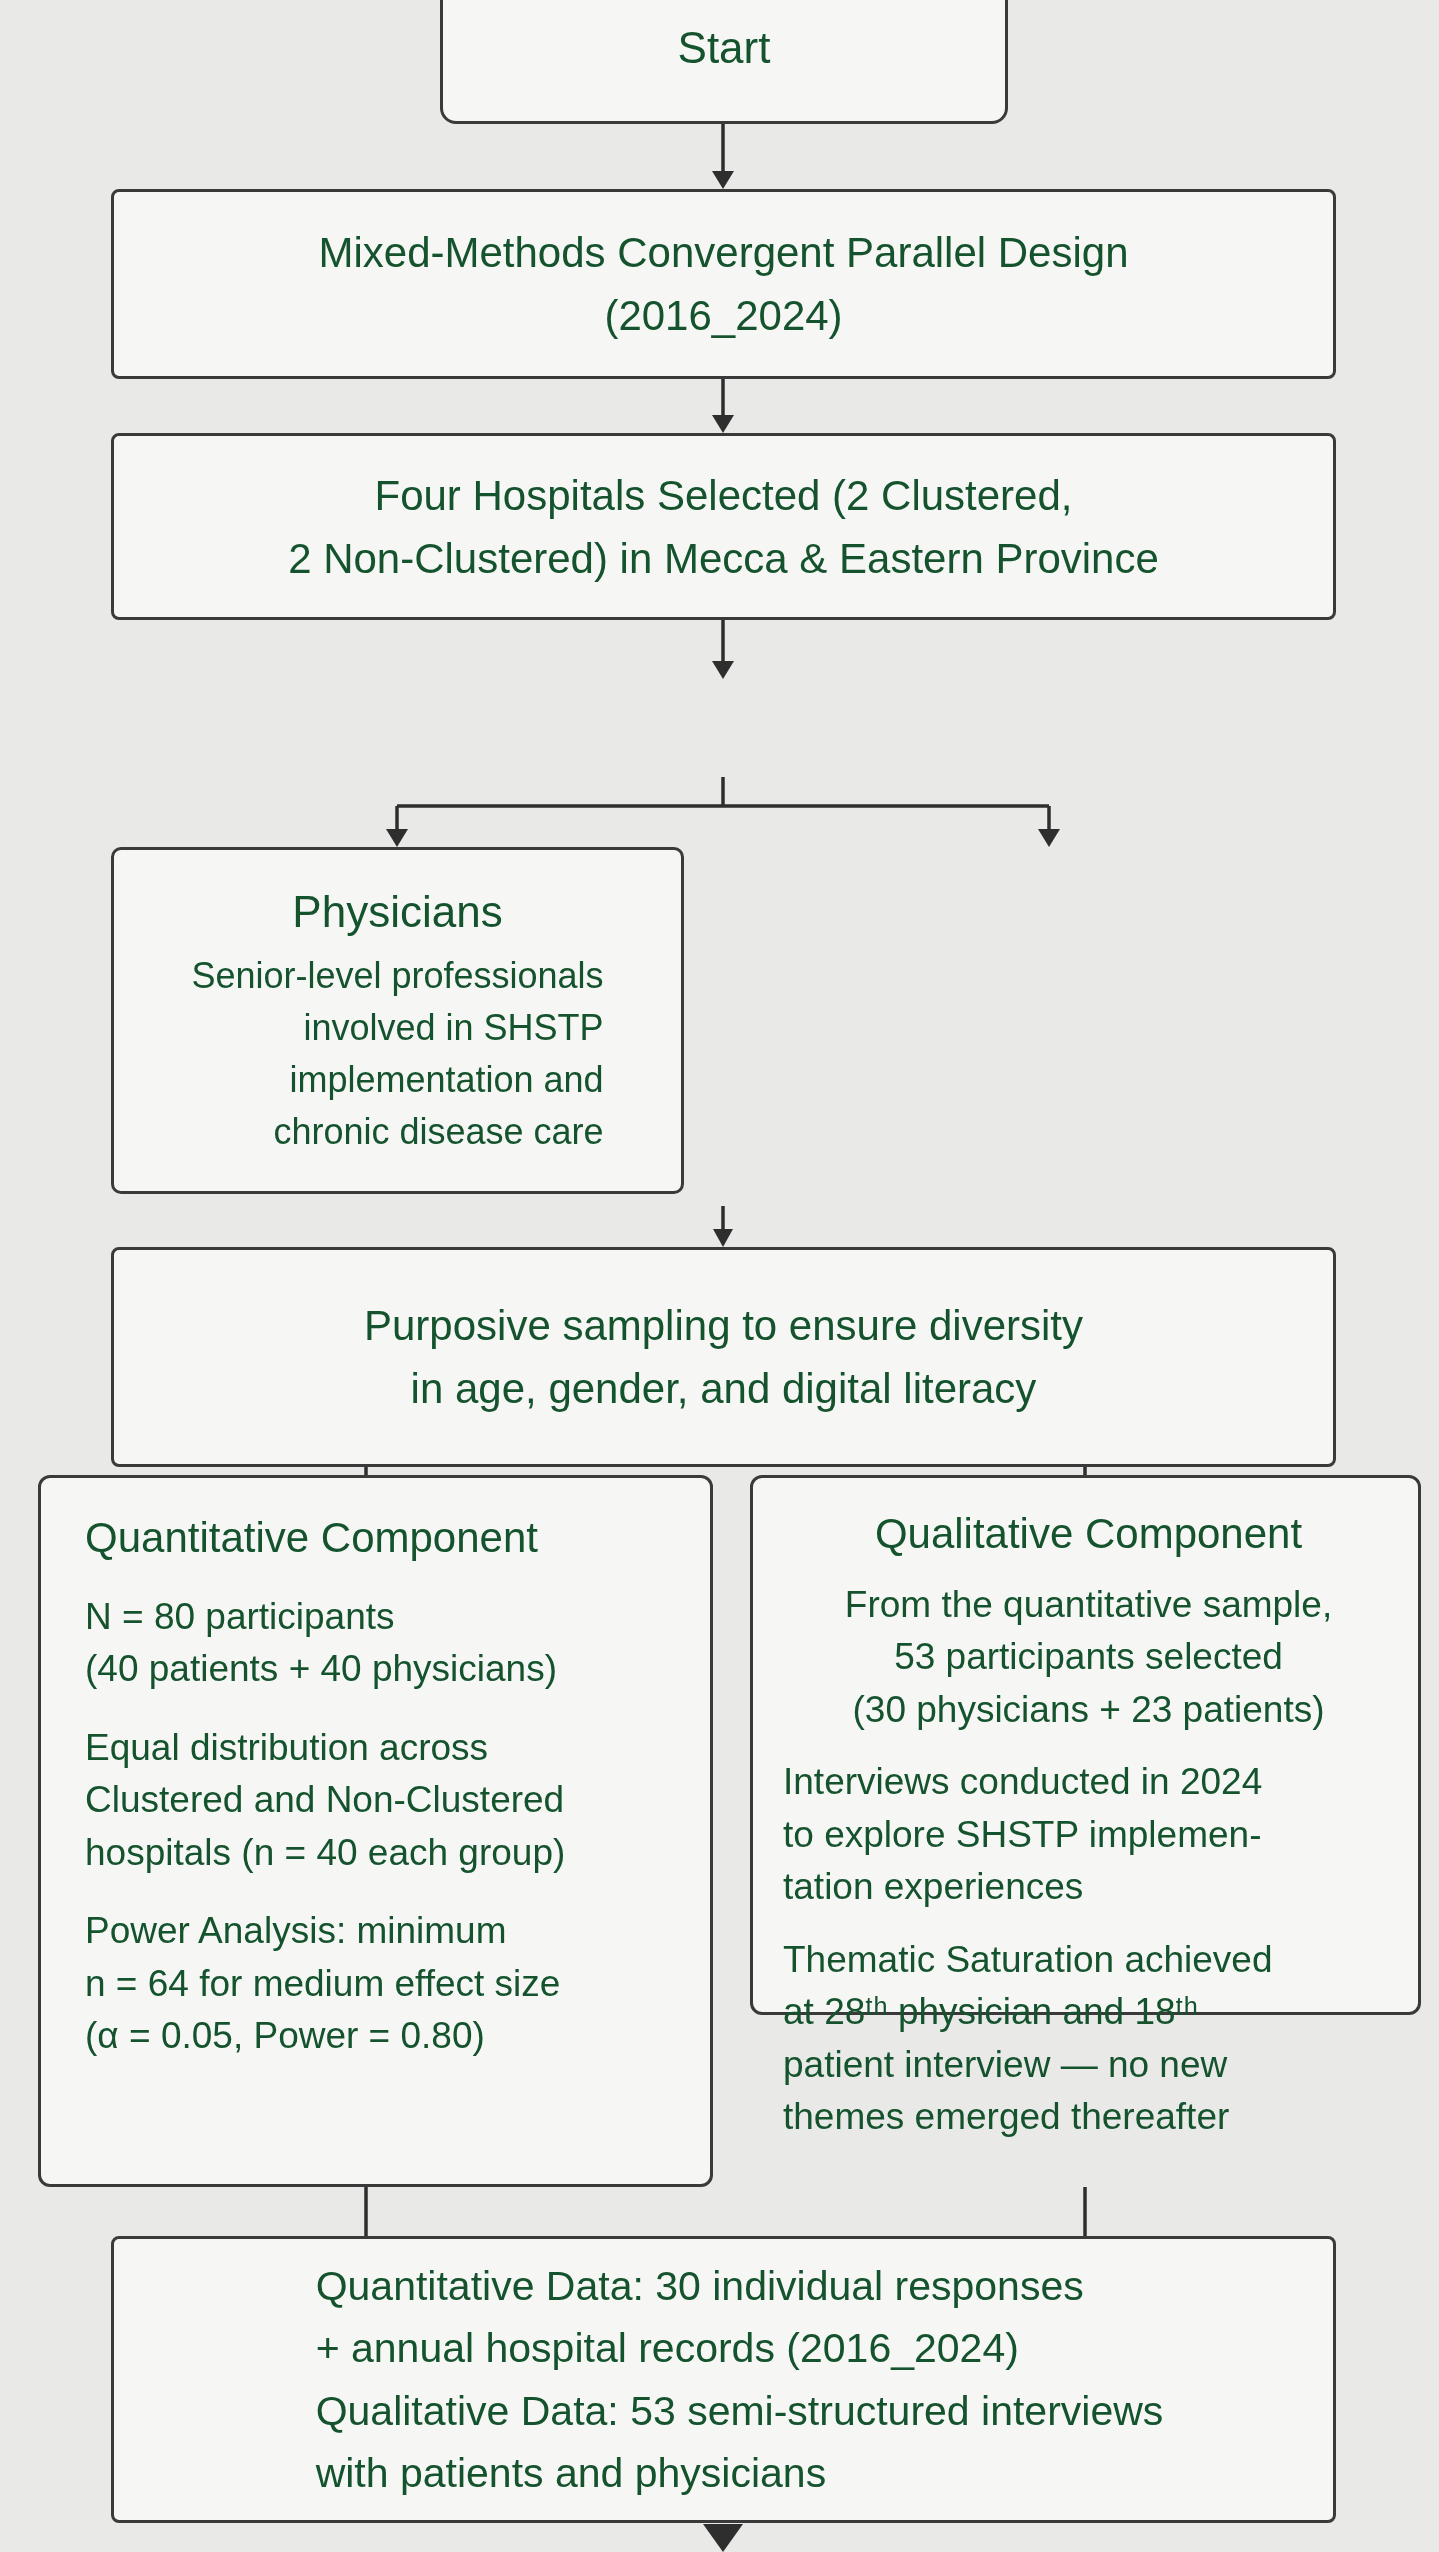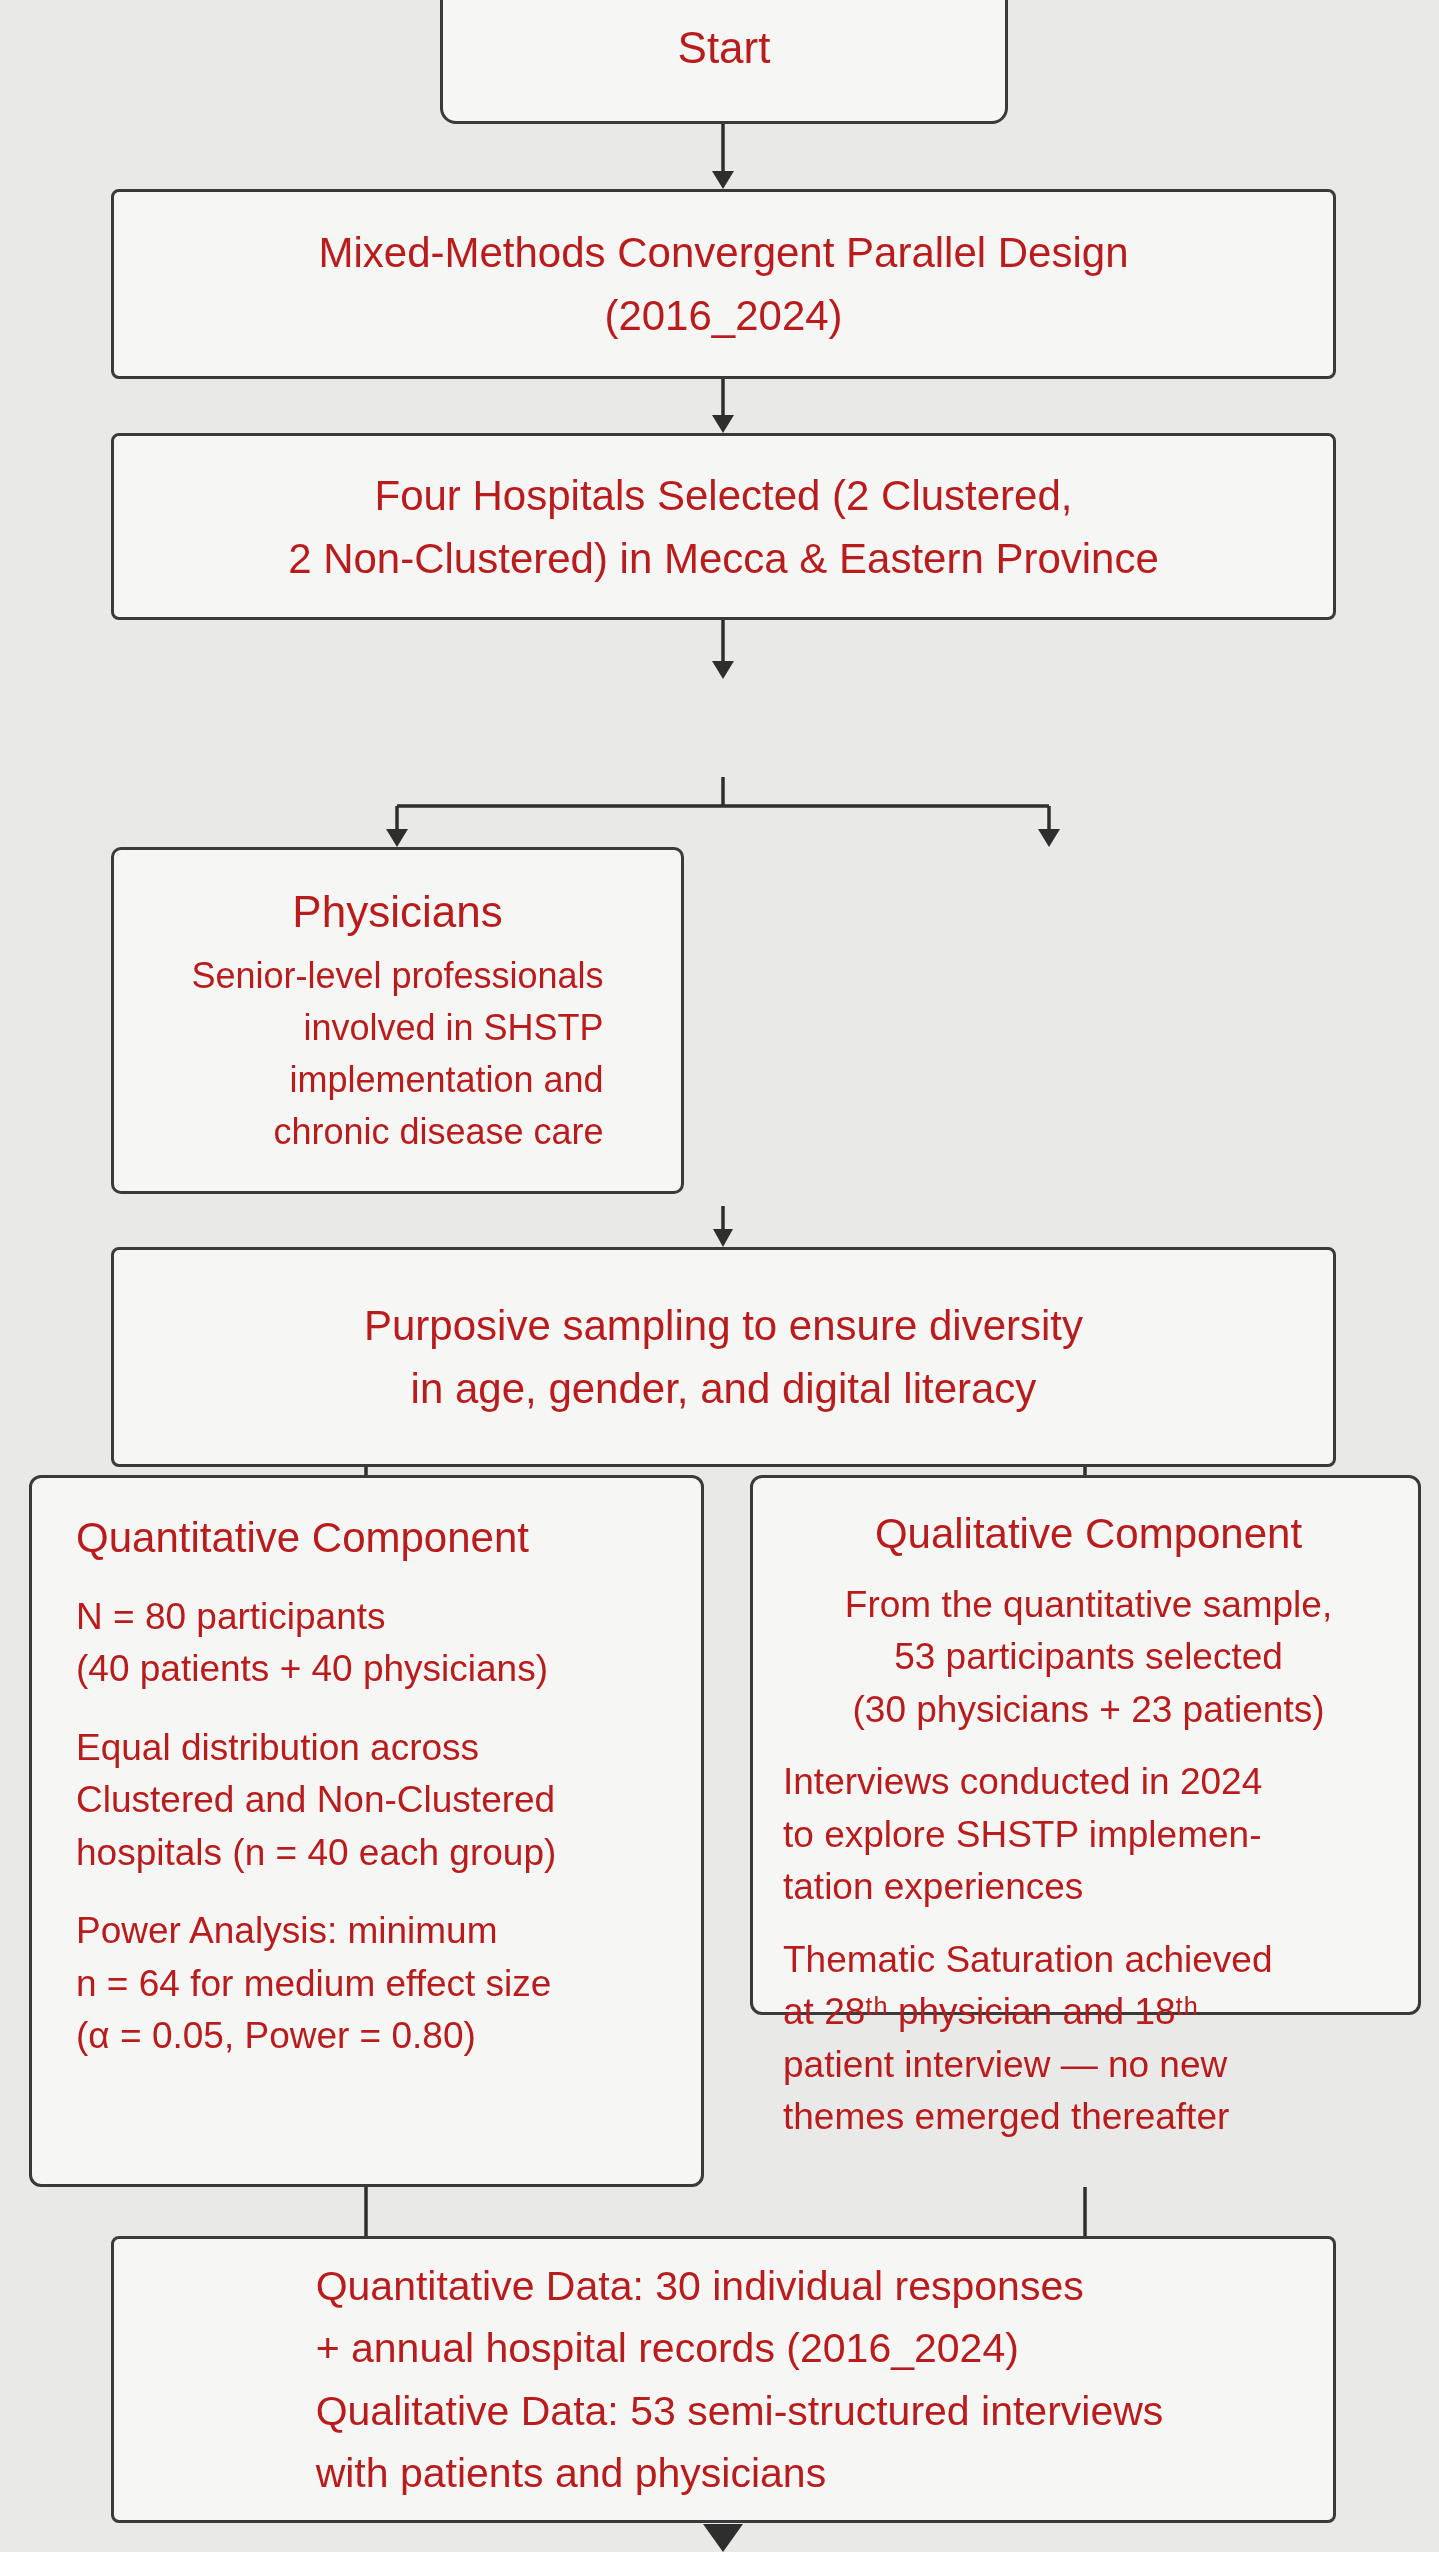--- a/index.html
+++ b/index.html
@@ -5,21 +5,21 @@
   * { margin: 0; padding: 0; box-sizing: border-box; }
   html, body { background: #dcdcda; }
   .canvas {
     position: relative;
     width: 1439px;
     height: 2552px;
     margin: 0 auto;
     background: #e9e9e7;
     overflow: hidden;
     font-family: "Liberation Sans", sans-serif;
-    color: #b91c1c;
+    color: #14532d;
   }
   svg.connectors {
     position: absolute;
     left: 0; top: 0;
     width: 1439px; height: 2552px;
   }
   .box {
     position: absolute;
     background: #f6f6f4;
     border: 3px solid #3a3a3a;
@@ -44,21 +44,21 @@
   .box-pat      { left: 763px; top: 847px;  width: 573px;  height: 347px; padding: 18px 14px; }
   .box-sampling { left: 111px; top: 1247px; width: 1225px; height: 220px; border-radius: 8px; align-items: center; }
 
   .box-quant, .box-qual {
     justify-content: flex-start;
     align-items: stretch;
     text-align: left;
     border-radius: 12px;
     padding: 34px 30px 24px 44px;
   }
-  .box-quant { left: 29px;  top: 1475px; width: 675px; height: 712px; }
+  .box-quant { left: 38px;  top: 1475px; width: 675px; height: 712px; }
   .box-qual  { left: 750px; top: 1475px; width: 671px; height: 540px; padding: 30px 24px 20px 30px; }
   .comp-title { font-size: 42px; line-height: 1.25; margin-bottom: 26px; }
   .box-qual .comp-title { text-align: center; margin-bottom: 18px; }
   .comp-para { font-size: 37px; line-height: 1.42; margin-bottom: 26px; }
   .box-qual .comp-para { margin-bottom: 20px; }
   .comp-para.centered { text-align: center; }
 
   .box-data {
     left: 111px; top: 2236px; width: 1225px; height: 287px;
     border-radius: 8px;

